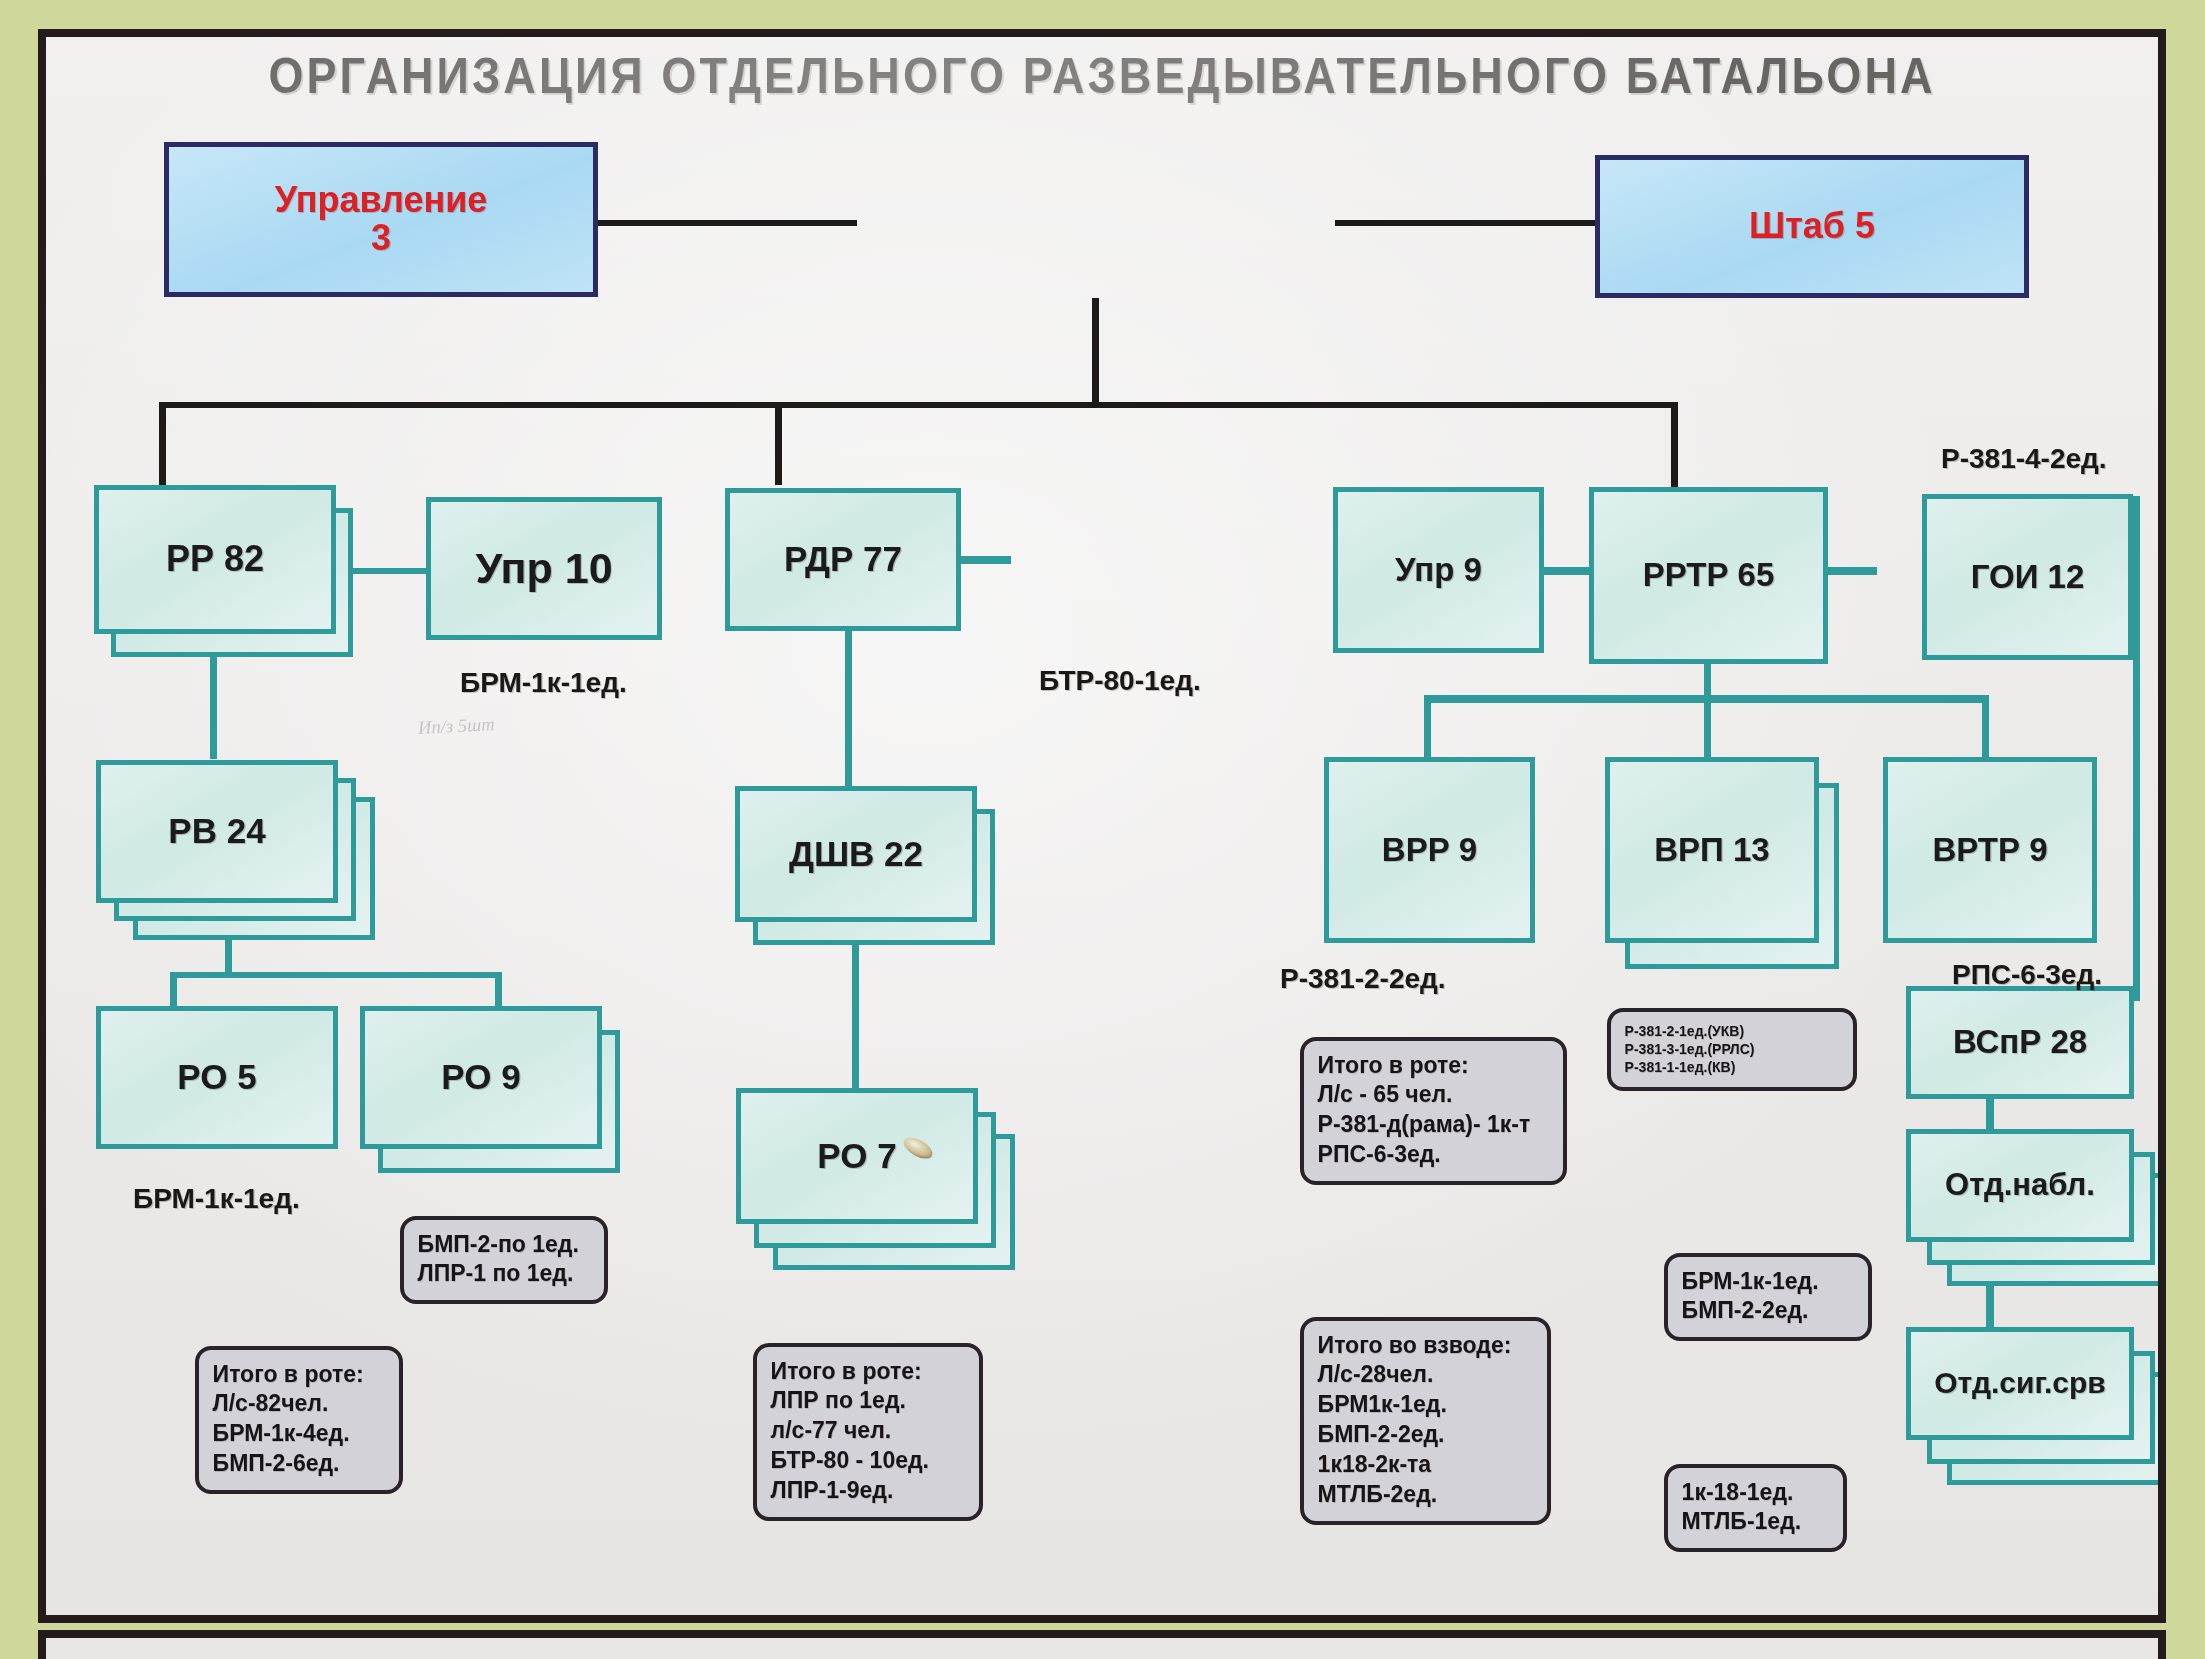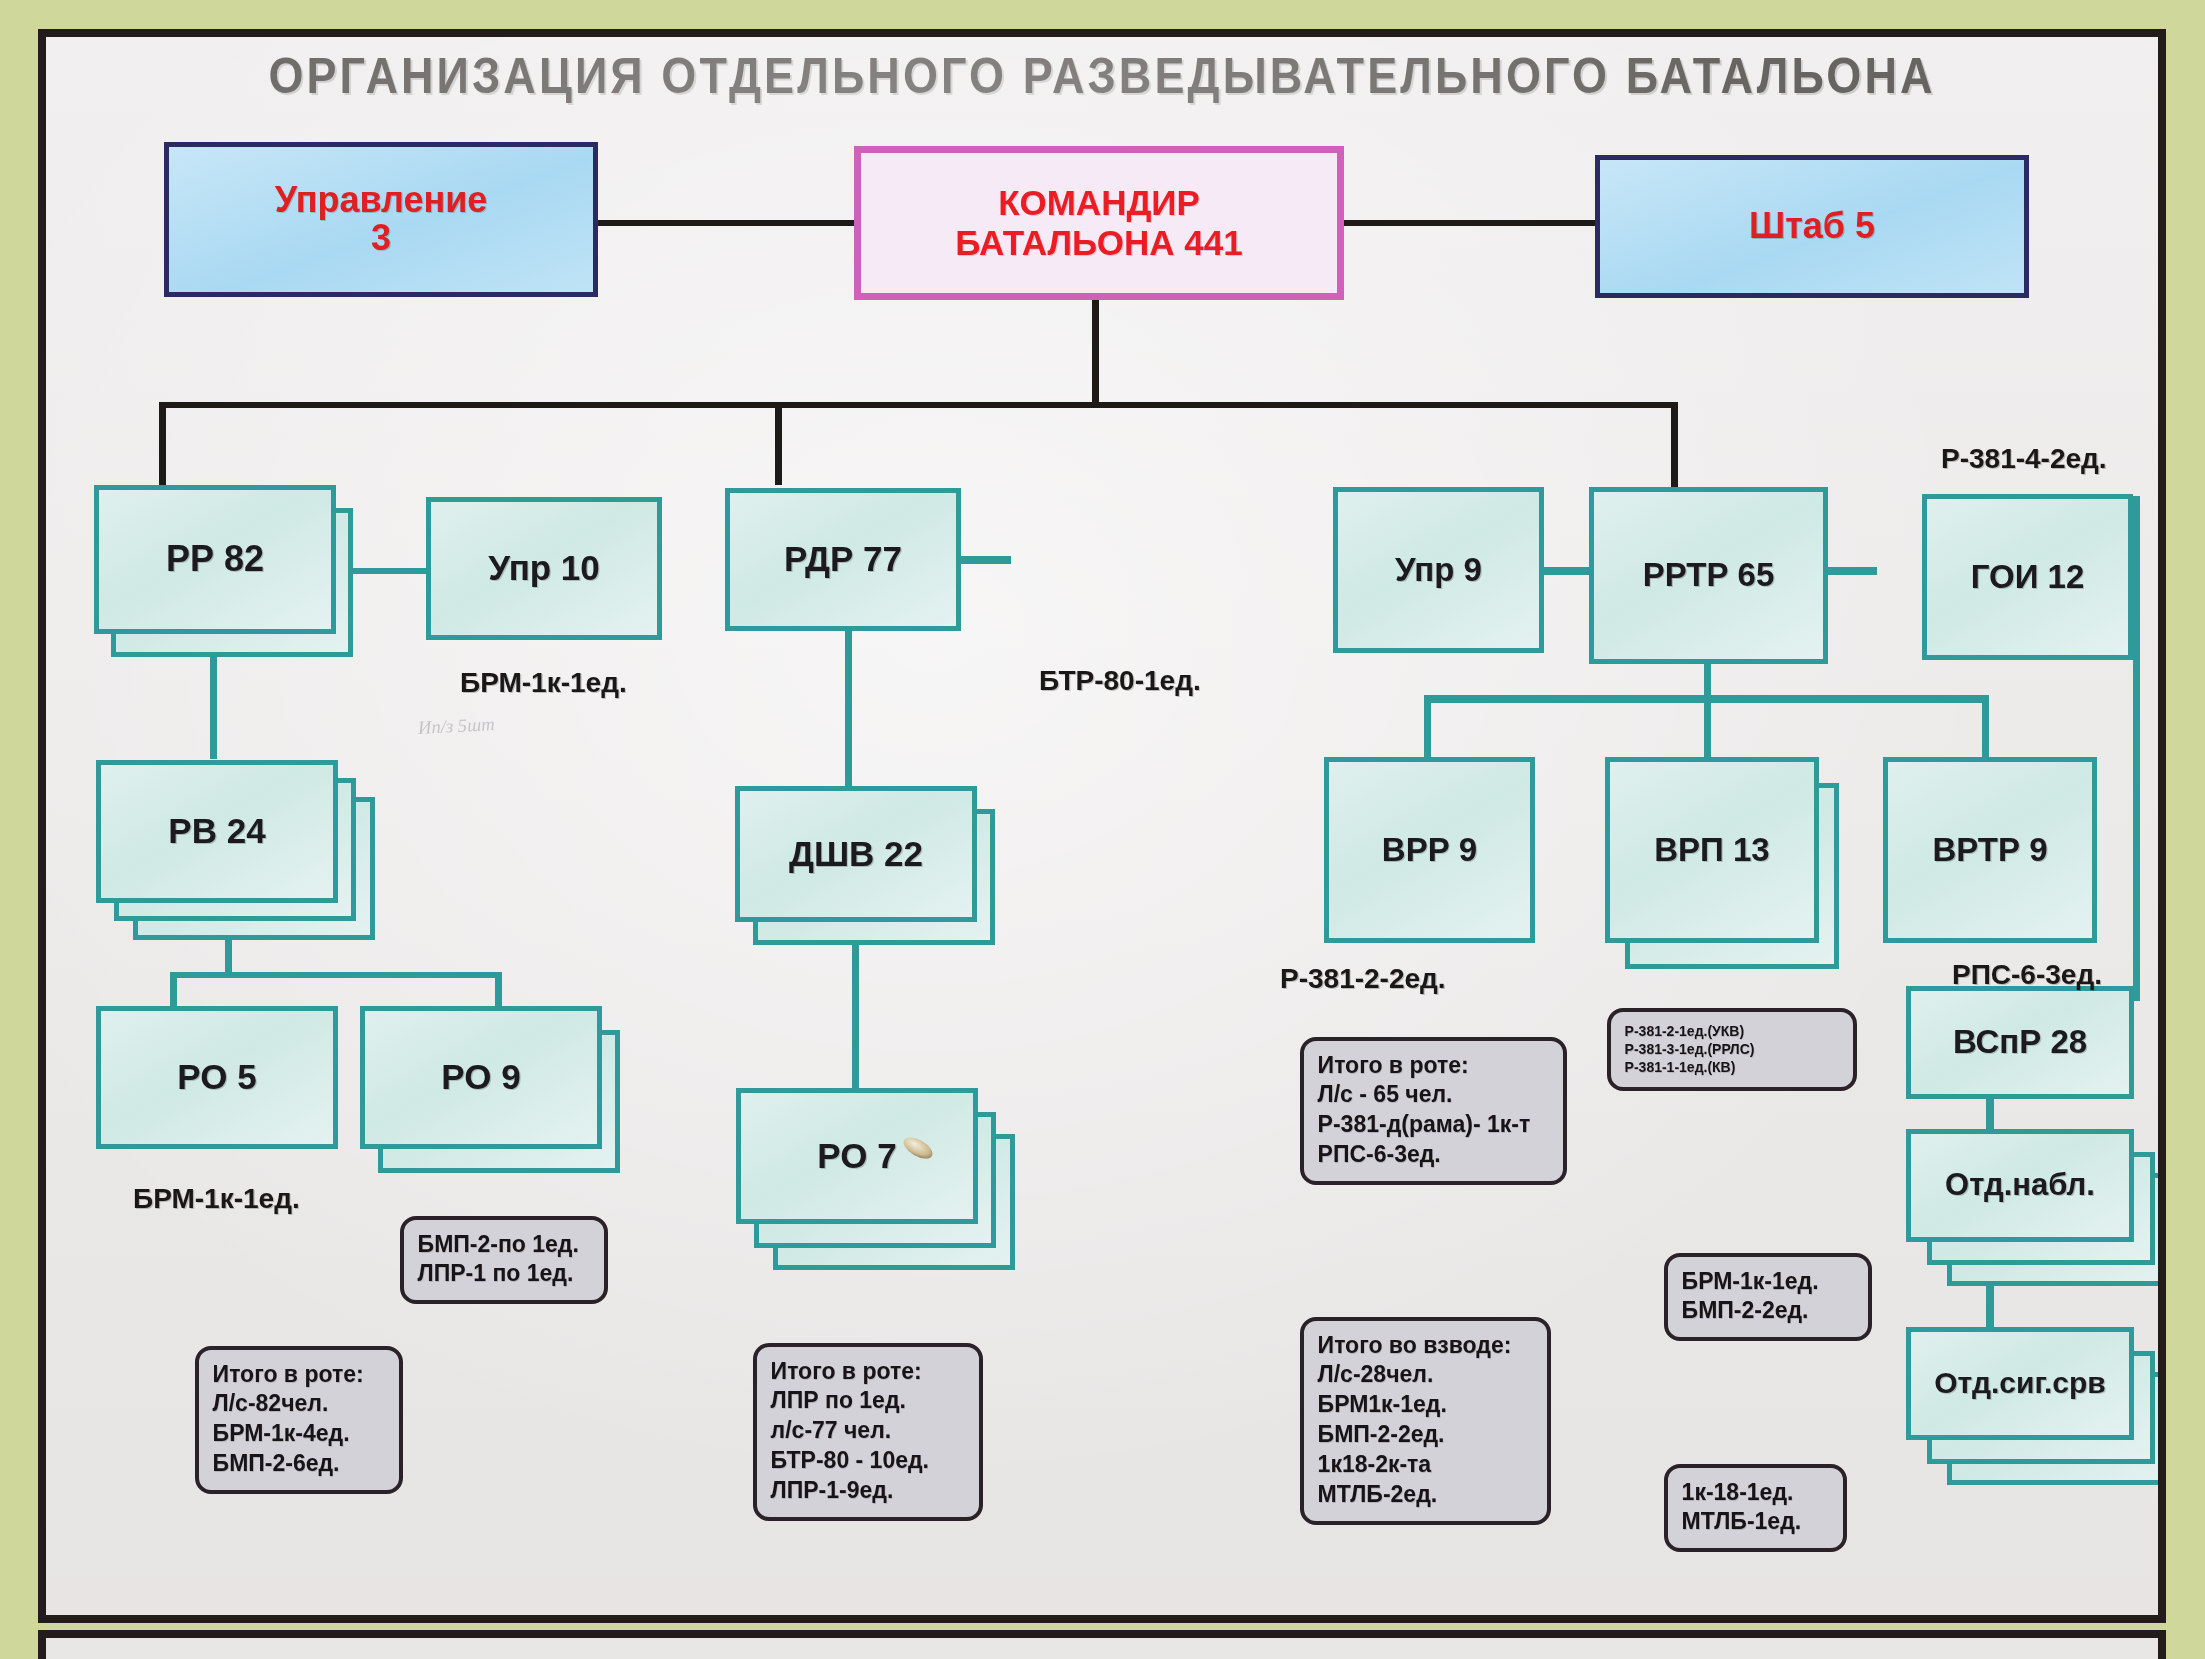--- a/index.html
+++ b/index.html
@@ -147,36 +147,32 @@
 
     <div class="line" style="left:113px;top:365px;width:6.8px;height:83px;"></div>
     <div class="line" style="left:729px;top:365px;width:6.8px;height:83px;"></div>
     <div class="line" style="left:1625px;top:365px;width:6.8px;height:86px;"></div>
 
     <div class="topbox" style="left:118px;top:105px;width:434px;height:155px;flex-direction:column;">
       <span>Управление</span>
       <span>3</span>
     </div>
 
-    <div class="cmdbox" style="left:808px;top:109px;width:490px;height:154px;flex-direction:column;">
-      <span>КОМАНДИР</span>
-      <span>БАТАЛЬОНА 441</span>
-    </div>
 
     <div class="topbox" style="left:1549px;top:118px;width:434px;height:143px;">
       <span>Штаб 5</span>
     </div>
 
     <div class="shadowcard" style="left:65px;top:471px;width:242px;height:149px;z-index:3;"></div>
     <div class="unit" style="left:48px;top:448px;width:242px;height:149px;z-index:4;font-size:36px;">
       <span>РР 82</span>
     </div>
 
     <div class="tline" style="left:290px;top:531px;width:93px;height:6.8px;z-index:2;"></div>
-    <div class="unit" style="left:380px;top:460px;width:236px;height:143px;z-index:4;font-size:35px;">
+    <div class="unit" style="left:380px;top:460px;width:236px;height:143px;z-index:4;font-size:43px;">
       <span>Упр 10</span>
     </div>
     <div class="cap" style="left:414px;top:630px;">БРМ-1к-1ед.</div>
 
     <div class="tline" style="left:164px;top:620px;width:6.8px;height:102px;z-index:2;"></div>
 
     <div class="shadowcard" style="left:87px;top:760px;width:242px;height:143px;z-index:2;"></div>
     <div class="shadowcard" style="left:68px;top:741px;width:242px;height:143px;z-index:3;"></div>
     <div class="unit" style="left:50px;top:723px;width:242px;height:143px;z-index:4;font-size:35px;">
       <span>РВ 24</span>

